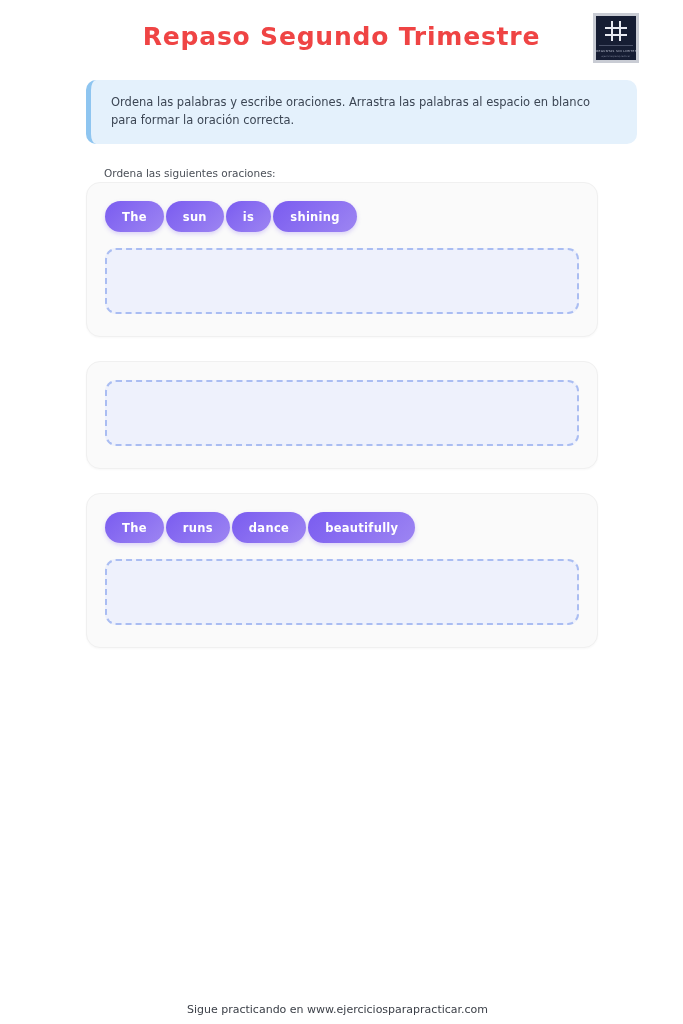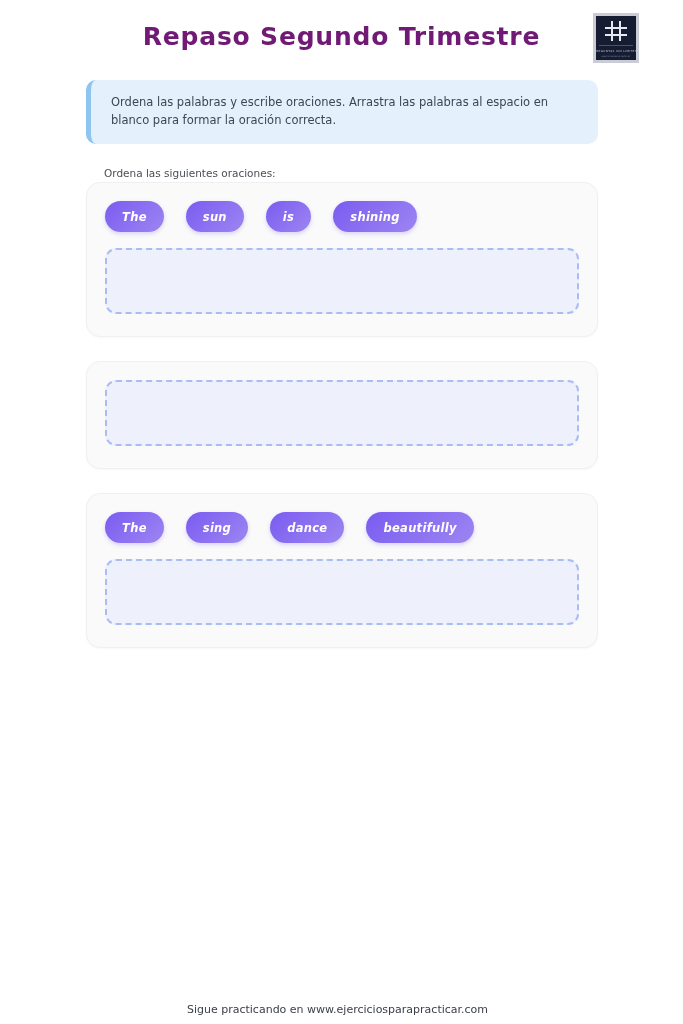--- a/index.html
+++ b/index.html
@@ -23,21 +23,21 @@
   .page-title {
     position: absolute;
     left: 0;
     right: 0;
     top: 22px;
     text-align: center;
     font-family: "DejaVu Sans", "Liberation Sans", sans-serif;
     font-size: 25px;
     font-weight: bold;
     letter-spacing: 0.8px;
-    color: #701a75;
+    color: #ef4444;
   }
   .logo {
     position: absolute;
     right: 44px;
     top: 13px;
     width: 46px;
     height: 50px;
     background: #161d33;
     border: 3px solid #c9ccd4;
     box-sizing: border-box;
@@ -91,21 +91,21 @@
     margin-top: 2px;
     white-space: nowrap;
     transform: scale(0.9);
   }
 
   
   .instructions {
     position: absolute;
     left: 86px;
     top: 80px;
-    width: 512px;
+    width: 551px;
     box-sizing: border-box;
     background: #e4f1fc;
     border-left: 5px solid #8ec5f0;
     border-radius: 10px;
     padding: 14px 18px 14px 20px;
   }
   .instructions-text {
     font-size: 11.5px;
     line-height: 1.55;
     color: #3c4654;
@@ -133,23 +133,22 @@
     border: 1px solid #f0f0f0;
     border-radius: 14px;
     box-sizing: border-box;
     padding: 18px 18px 22px 18px;
     margin-bottom: 24px;
     box-shadow: 0 1px 2px rgba(0,0,0,0.03);
   }
   .word-row {
     display: flex;
     flex-wrap: wrap;
-    gap: 22px;
+    gap: 2px;
     margin-bottom: 16px;
-    font-style: italic;
   }
   .word-pill {
     display: inline-flex;
     align-items: center;
     justify-content: center;
     height: 31px;
     padding: 0 17px;
     border-radius: 16px;
     background: linear-gradient(135deg, #7a5cf0 0%, #9d85f2 100%);
     color: #ffffff;
@@ -212,21 +211,21 @@
         <div class="word-pill">shining</div>
       </div>
       <div class="drop-zone"></div>
     </div>
     <div class="exercise-card">
       <div class="drop-zone"></div>
     </div>
     <div class="exercise-card">
       <div class="word-row">
         <div class="word-pill">The</div>
-        <div class="word-pill">sing</div>
+        <div class="word-pill">runs</div>
         <div class="word-pill">dance</div>
         <div class="word-pill">beautifully</div>
       </div>
       <div class="drop-zone"></div>
     </div>
   </div>
 
 <div class="footer">
   <span>Sigue practicando en www.ejerciciosparapracticar.com</span>
 </div>

